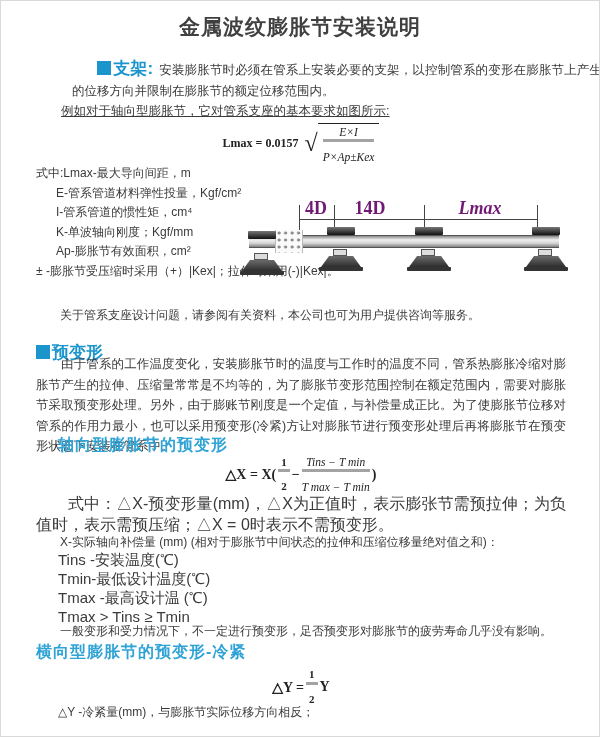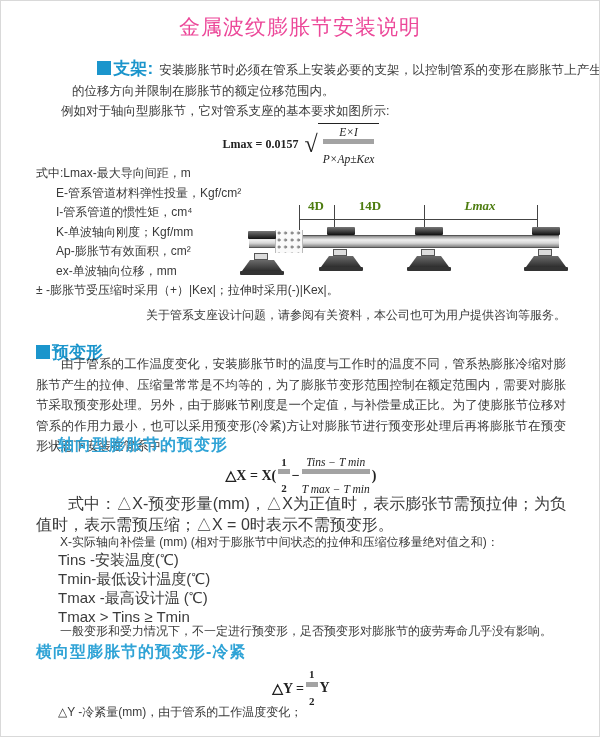--- a/index.html
+++ b/index.html
@@ -9,21 +9,21 @@
     background:#ffffff;
     border:1px solid #d9d9d9;
     box-sizing:border-box;
     font-family:"Liberation Sans", sans-serif;
     color:#333;
     overflow:hidden;
   }
   .abs{position:absolute;}
   .doc-title{
     width:100%;text-align:center;
-    font-size:21px;font-weight:normal;color:#ec4899;letter-spacing:1px;
+    font-size:21px;font-weight:bold;color:#404040;letter-spacing:1px;
   }
   .para{
     width:530px;font-size:12.5px;line-height:21px;text-align:justify;color:#3a3a3a;
   }
   .indent2{text-indent:2em;}
   .sec-bullet{
     display:inline-block;width:14px;height:14px;vertical-align:-1px;
     background:var(--heading-blue,#1b95cc);margin-right:2px;
   }
   .sec-heading{
@@ -43,33 +43,33 @@
   
   .formula{
     width:600px;text-align:center;
     font-family:"Liberation Serif", serif;color:#222;
   }
   .f-lhs{font-weight:bold;font-size:12px;}
   .frac{
     display:inline-block;vertical-align:middle;text-align:center;
     line-height:1.05;font-size:11.5px;font-style:italic;
   }
-  .frac .num{display:block;border-bottom:5px solid #a3a3a3;padding:0 3px 1px;}
+  .frac .num{display:block;border-bottom:3px solid #a3a3a3;padding:0 3px 1px;}
   .frac .den{display:block;padding-top:1px;margin-top:8px;}
   .frac.upright{font-style:normal;font-weight:bold;font-size:11px;}
   .sqrt-sign{font-size:24px;font-weight:bold;vertical-align:middle;margin-left:6px;}
   .radicand{display:inline-block;border-top:1.5px solid #222;padding:2px 5px 0;vertical-align:middle;}
   .f-mid{font-size:14px;font-weight:bold;vertical-align:middle;padding:0 2px;}
   
   .diagram{width:350px;height:92px;}
   .dim-line{position:absolute;left:50px;top:22px;width:238px;border-top:1px solid #444;}
   .dim-tick{position:absolute;top:8px;width:1px;height:30px;background:#444;}
   .dim-label{
     position:absolute;top:1px;text-align:center;
-    font-family:"Liberation Serif", serif;font-weight:bold;font-size:13px;color:#4d7c0f;
+    font-family:"Liberation Serif", serif;font-weight:bold;font-size:18px;color:#701a75;
   }
   .pipe{
     position:absolute;left:0;top:38px;width:310px;height:13px;
     background:linear-gradient(#8a8a8a 0%,#efefef 35%,#d6d6d6 65%,#808080 100%);
     border-top:1px solid #555;border-bottom:1px solid #555;box-sizing:border-box;
   }
   .bellows{
     position:absolute;left:26px;top:33px;width:26px;height:23px;
     background-color:#fafafa;
     background-image:radial-gradient(circle at 3px 3px,#8c8c8c 1.3px,rgba(0,0,0,0) 1.8px);
@@ -101,34 +101,33 @@
 <div class="page">
 
   <div class="abs doc-title" style="top:12px;left:0;">金属波纹膨胀节安装说明</div>
 
   <div class="abs para" style="top:57px;left:27px;margin-left:44px;">
     <span style="margin-left:2em;">
       <span class="sec-bullet"></span><span class="inline-heading">支架:</span><span>安装膨胀节时必须在管系上安装必要的支架，以控制管系的变形在膨胀节上产生的位移方向并限制在膨胀节的额定位移范围内。</span>
     </span>
   </div>
   <div class="abs para" style="top:100px;left:35px;">
-    <span class="indent2" style="display:block;">例如对于轴向型膨胀节，它对管系支座的基本要求如图所示:</span>
+    <span class="indent2" style="display:block;text-decoration:underline;">例如对于轴向型膨胀节，它对管系支座的基本要求如图所示:</span>
   </div>
 
   <div class="abs formula" style="top:122px;left:0;">
     <span class="f-lhs">Lmax = 0.0157</span><span class="sqrt-sign">√</span><span class="radicand"><span class="frac"><span class="num">E×I</span><span class="den">P×Ap±Kex</span></span></span>
   </div>
 
   <div class="abs defs" style="top:163px;left:35px;">
     <div>式中:Lmax-最大导向间距，m</div>
     <div class="d-indent">E-管系管道材料弹性投量，Kgf/cm²</div>
     <div class="d-indent">I-管系管道的惯性矩，cm⁴</div>
     <div class="d-indent">K-单波轴向刚度；Kgf/mm</div>
     <div class="d-indent">Ap-膨胀节有效面积，cm²</div>
-    <div class="d-indent">ex-单波轴向位移，mm</div>
     <div>± -膨胀节受压缩时采用（+）|Kex|；拉伸时采用(-)|Kex|。</div>
   </div>
 
   <div class="abs diagram" style="top:196px;left:248px;">
     <div class="dim-line"></div>
     <div class="dim-tick" style="left:50px;"></div>
     <div class="dim-tick" style="left:85px;"></div>
     <div class="dim-tick" style="left:175px;"></div>
     <div class="dim-tick" style="left:288px;"></div>
     <div class="dim-label" style="left:52px;width:30px;">4D</div>
@@ -155,21 +154,21 @@
       <div class="foot"></div>
     </div>
     <div class="support" style="left:275px;">
       <div class="cap"></div>
       <div class="neck"></div>
       <div class="base"></div>
       <div class="foot"></div>
     </div>
   </div>
 
-  <div class="abs note-line" style="top:306px;left:35px;width:530px;text-align:right;">
+  <div class="abs note-line" style="top:306px;left:35px;width:530px;">
     <span class="indent2" style="display:block;">关于管系支座设计问题，请参阅有关资料，本公司也可为用户提供咨询等服务。</span>
   </div>
 
   <div class="abs" style="top:340px;left:35px;">
     <span class="sec-bullet"></span><span class="sec-heading">预变形</span>
   </div>
 
   <div class="abs para indent2" style="top:353px;left:35px;line-height:20.5px;">由于管系的工作温度变化，安装膨胀节时的温度与工作时的温度不同，管系热膨胀冷缩对膨胀节产生的拉伸、压缩量常常是不均等的，为了膨胀节变形范围控制在额定范围内，需要对膨胀节采取预变形处理。另外，由于膨账节刚度是一个定值，与补偿量成正比。为了使膨胀节位移对管系的作用力最小，也可以采用预变形(冷紧)方让对膨胀节进行预变形处理后再将膨胀节在预变形状态下安装在管系中。</div>
 
   <div class="abs sub-heading" style="top:434px;left:57px;">轴向型膨胀节的预变形</div>
@@ -194,15 +193,15 @@
   <div class="abs note-line" style="top:622px;left:35px;width:530px;">
     <span class="indent2" style="display:block;">一般变形和受力情况下，不一定进行预变形，足否预变形对膨胀节的疲劳寿命几乎没有影响。</span>
   </div>
 
   <div class="abs sub-heading" style="top:641px;left:35px;">横向型膨胀节的预变形-冷紧</div>
 
   <div class="abs formula" style="top:668px;left:0;">
     <span class="f-mid">△Y =</span><span class="frac upright"><span class="num">1</span><span class="den">2</span></span><span class="f-mid">Y</span>
   </div>
 
-  <div class="abs note-line" style="top:703px;left:57px;width:508px;">△Y -冷紧量(mm)，由于管系的工作温度变化；</div>
+  <div class="abs note-line" style="top:703px;left:57px;width:508px;">△Y -冷紧量(mm)，与膨胀节实际位移方向相反；</div>
 
 </div>
 
 </body></html>

